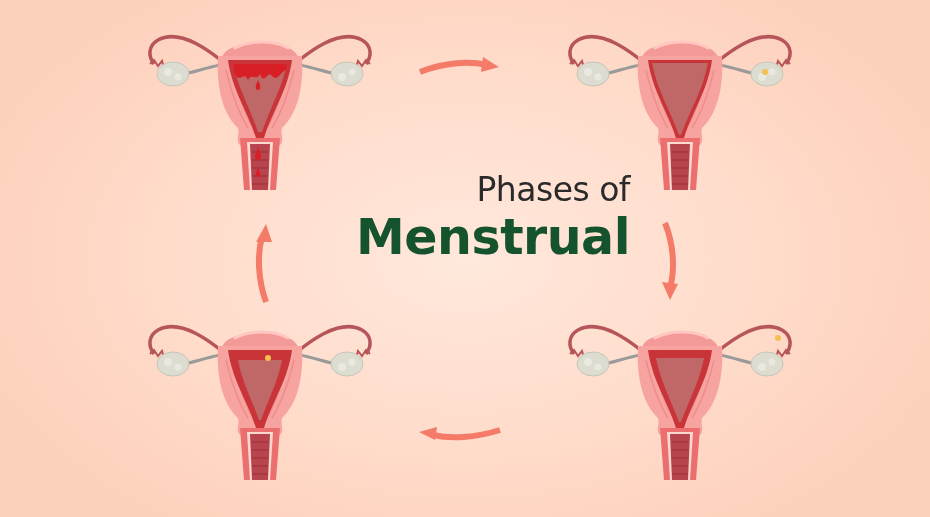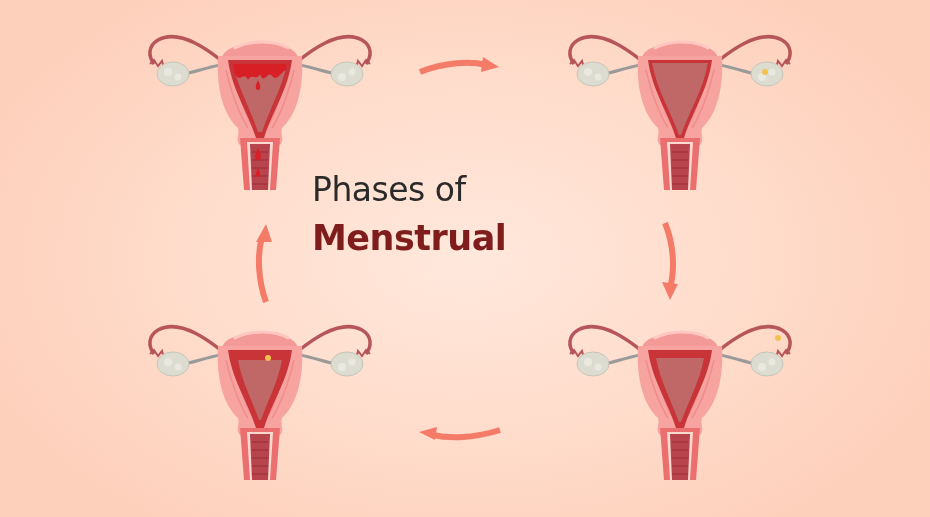--- a/index.html
+++ b/index.html
@@ -12,29 +12,29 @@
   .organ svg { width: 240px; height: 190px; display: block; }
   #organ-menstrual { left: 140px; top: 20px; }
   #organ-follicular { left: 560px; top: 20px; }
   #organ-ovulation { left: 560px; top: 310px; }
   #organ-luteal { left: 140px; top: 310px; }
 
   .arrow { position: absolute; }
   .arrow svg { display: block; overflow: visible; }
 
   .title-block {
-    position: absolute; left: 312px; top: 168px; width: 330px; text-align: left;
+    position: absolute; left: 300px; top: 168px; width: 330px; text-align: right;
   }
   .title-line1 {
     font-family: "DejaVu Sans", "Liberation Sans", sans-serif;
     font-size: 33px; color: #2a2a2a; line-height: 44px; letter-spacing: -0.5px;
   }
   .title-line2, .title-line3 {
     font-family: "DejaVu Sans", "Liberation Sans", sans-serif;
-    font-weight: bold; font-size: 35px; color: #7f1d1d; line-height: 52px; letter-spacing: -0.5px;
+    font-weight: bold; font-size: 49px; color: #14532d; line-height: 52px; letter-spacing: -0.5px;
   }
 </style>
 </head>
 <body>
 
 <svg width="0" height="0" style="position:absolute">
   <defs>
     <g id="uterus-base">
 
       <path d="M95,52 C70,30 40,8 18,20 C8,26 8,36 14,44" fill="none" stroke="#b6555a" stroke-width="3.5"></path>

